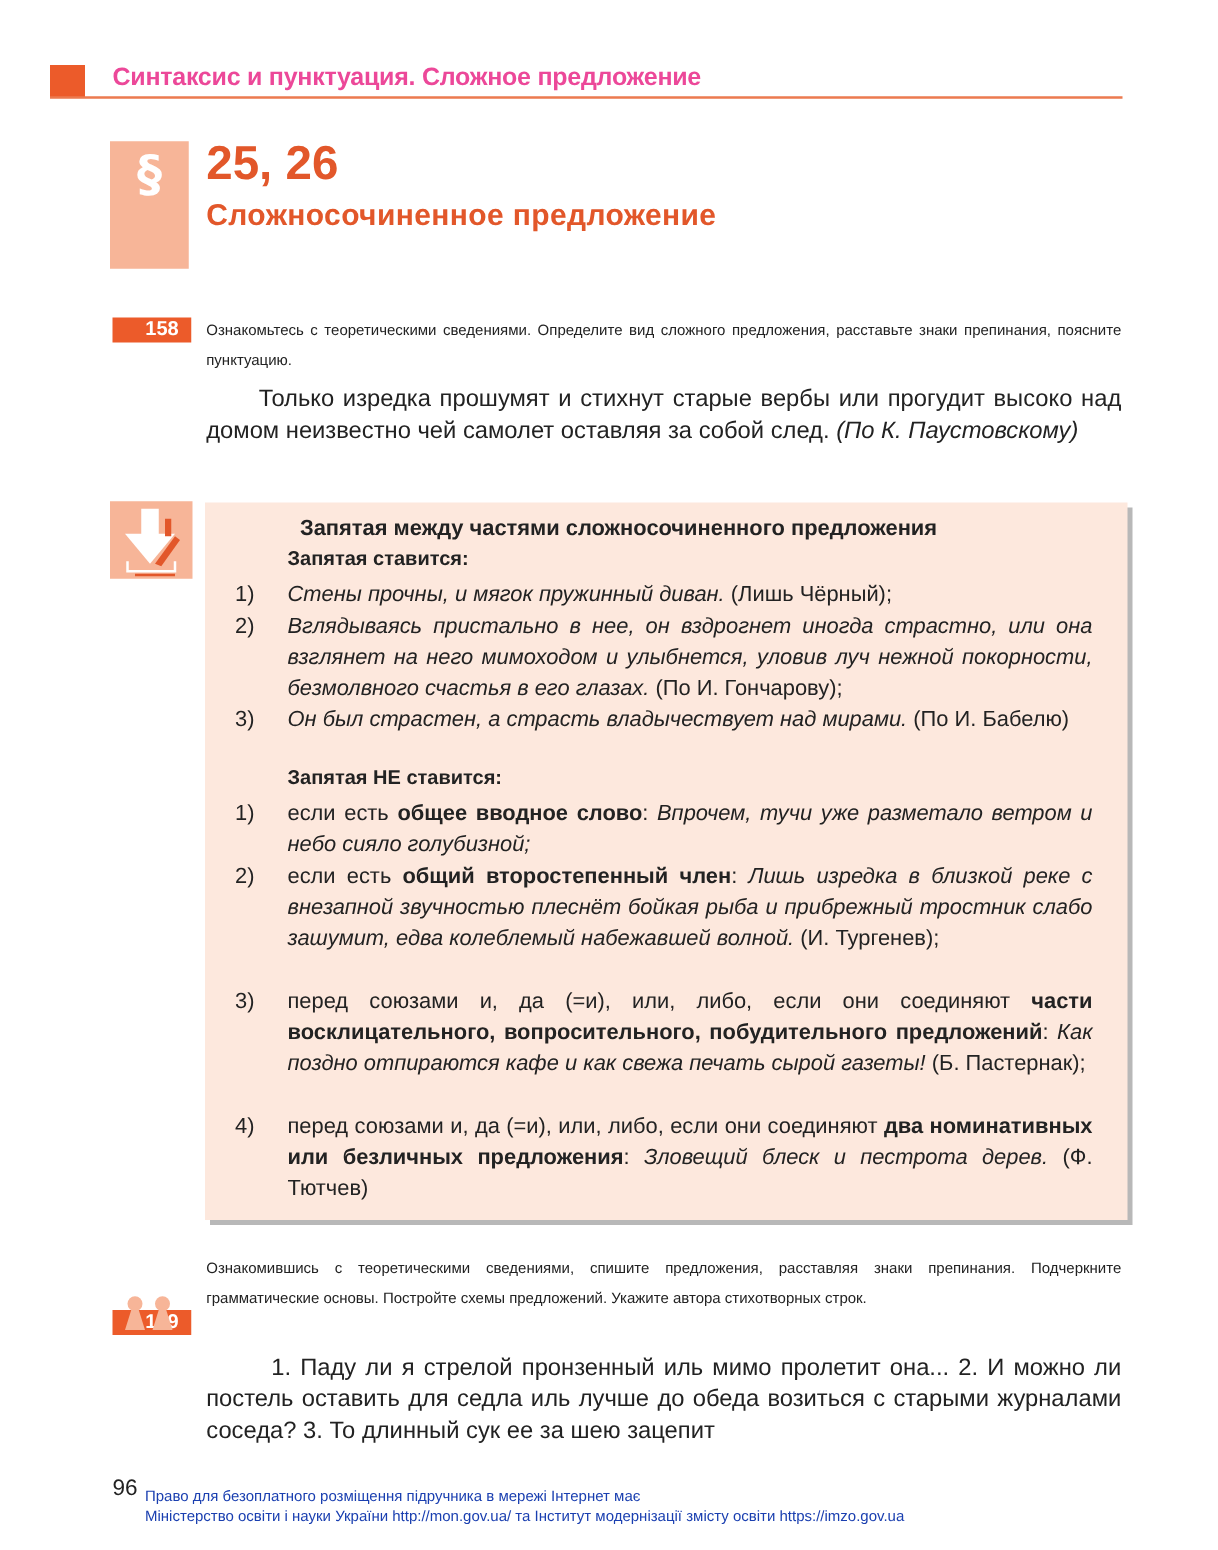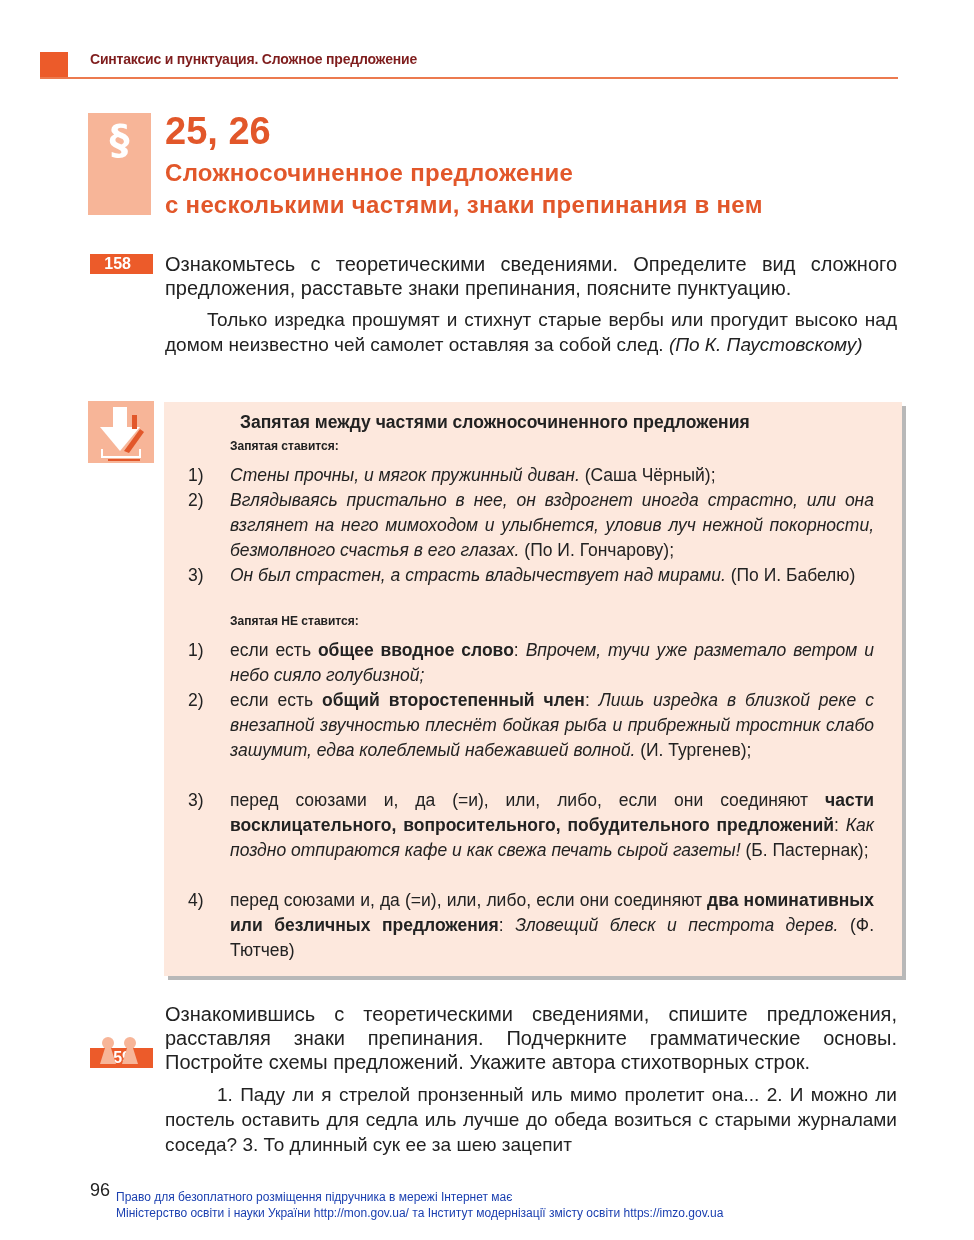--- a/index.html
+++ b/index.html
@@ -1,34 +1,34 @@
 <!DOCTYPE html>
 <html><head>
 <meta charset="utf-8">
 <style>
   html, body { margin:0; padding:0; background:#ffffff; }
   body { width:974px; height:1240px; position:relative; overflow:hidden;
          font-family:"Liberation Sans", sans-serif; color:#222; }
   .hdr-square { position:absolute; left:40px; top:52px; width:28px; height:26px; background:#ec5b2a; }
-  .hdr-title { position:absolute; left:90px; top:51px; font-size:14px; font-weight:bold; color:#7f1d1d; letter-spacing:-0.2px; }
+  .hdr-title { position:absolute; left:90px; top:51px; font-size:20px; font-weight:bold; color:#ec4899; letter-spacing:-0.2px; }
   .hdr-line { position:absolute; left:40px; right:76px; top:77px; height:2px; background:#ec7a4f; }
 
   .para-box { position:absolute; left:88px; top:113px; width:63px; height:102px; background:#f7b598; }
   .para-sign { position:absolute; left:0; right:0; top:4px; text-align:center; font-size:40px; font-weight:bold; color:#fff; font-family:"DejaVu Sans", sans-serif; }
   .sec-num { position:absolute; left:165px; top:110px; font-size:38px; font-weight:bold; color:#e2572a; }
   .sec-title { position:absolute; left:165px; top:157px; font-size:24px; font-weight:bold; color:#e2572a; line-height:32px; letter-spacing:0.3px; }
 
-  .ex-num { position:absolute; left:90px; width:63px; height:20px; background:#ec5b2a; color:#fff; font-weight:bold; font-size:16px; text-align:right; padding-right:22px; box-sizing:border-box; line-height:20px; }
-  .text { position:absolute; font-size:20px; line-height:24px; text-align:justify; color:#222; }
+  .ex-num { position:absolute; left:90px; width:63px; height:20px; background:#ec5b2a; color:#fff; font-weight:bold; font-size:16px; text-align:right; padding-right:10px; box-sizing:border-box; line-height:20px; }
+  .text { position:absolute; font-size:12px; line-height:24px; text-align:justify; color:#222; }
   .serif { font-family:Liberation Sans, sans-serif; font-size:19px; line-height:25px; }
 
   .rule-icon { position:absolute; left:88px; top:401px; width:66px; height:62px; background:#f7b598; }
   .rule-box { position:absolute; left:164px; top:402px; width:738px; height:574px; background:#fde8dd; box-shadow:4px 4px 0 #b8b8b8; }
   .rb-title { position:absolute; left:240px; top:412px; font-size:17.5px; font-weight:bold; color:#222; }
-  .rb-sub { position:absolute; left:230px; font-size:12px; font-weight:bold; color:#222; }
+  .rb-sub { position:absolute; left:230px; font-size:16px; font-weight:bold; color:#222; }
   .item { position:absolute; left:188px; width:686px; font-size:17.5px; line-height:25px; }
   .item .n { position:absolute; left:0; top:0; }
   .item .t { margin-left:42px; display:block; text-align:justify; }
   i { font-style:italic; }
   .icon-people { position:absolute; left:96px; top:1036px; }
 
   .page-num { position:absolute; left:90px; top:1180px; font-size:18px; color:#222; }
   .footer { position:absolute; left:116px; top:1189px; font-size:12px; line-height:16px; color:#1a3fb0; }
 </style>
 </head>
@@ -37,21 +37,20 @@
 <div class="hdr-square"></div>
 <div class="hdr-title">Синтаксис и пунктуация. Сложное предложение</div>
 <div class="hdr-line"></div>
 
 <div class="para-box">
   <div class="para-sign">§</div>
 </div>
 <div class="sec-num">25, 26</div>
 <div class="sec-title">
   <div>Сложносочиненное предложение</div>
-  <div>с несколькими частями, знаки препинания в нем</div>
 </div>
 
 <div class="ex-num" style="top:254px;">158</div>
 <div class="text" style="left:165px; top:252px; width:732px;">Ознакомьтесь с теоретическими сведениями. Определите вид сложного предложения, расставьте знаки препинания, поясните пунктуацию.</div>
 <div class="text serif" style="left:165px; top:307px; width:732px; text-indent:42px;">
   <span>Только изредка прошумят и стихнут старые вербы или прогудит высоко над домом неизвестно чей самолет оставляя за собой след.</span> <i>(По К. Паустовскому)</i>
 </div>
 
 <div class="rule-icon">
   <svg width="66" height="62" viewBox="0 0 66 62">
@@ -62,21 +61,21 @@
     <polyline points="14,48 14,56 52,56 52,48" fill="none" stroke="#fff" stroke-width="2"></polyline>
     <line x1="20" y1="59" x2="52" y2="59" stroke="#e2572a" stroke-width="2"></line>
   </svg>
 </div>
 <div class="rule-box"></div>
 <div class="rb-title">Запятая между частями сложносочиненного предложения</div>
 <div class="rb-sub" style="top:439px;">Запятая ставится:</div>
 
 <div class="item" style="top:463px;">
   <span class="n">1)</span>
-  <span class="t"><i>Стены прочны, и мягок пружинный диван.</i> <span>(Саша Чёрный);</span></span>
+  <span class="t"><i>Стены прочны, и мягок пружинный диван.</i> <span>(Лишь Чёрный);</span></span>
 </div>
 <div class="item" style="top:488px;">
   <span class="n">2)</span>
   <span class="t"><i>Вглядываясь пристально в нее, он вздрогнет иногда страстно, или она взглянет на него мимоходом и улыбнется, уловив луч нежной покорности, безмолвного счастья в его глазах.</i> <span>(По И. Гончарову);</span></span>
 </div>
 <div class="item" style="top:563px;">
   <span class="n">3)</span>
   <span class="t"><i>Он был страстен, а страсть владычествует над мирами.</i> <span>(По И. Бабелю)</span></span>
 </div>
 

